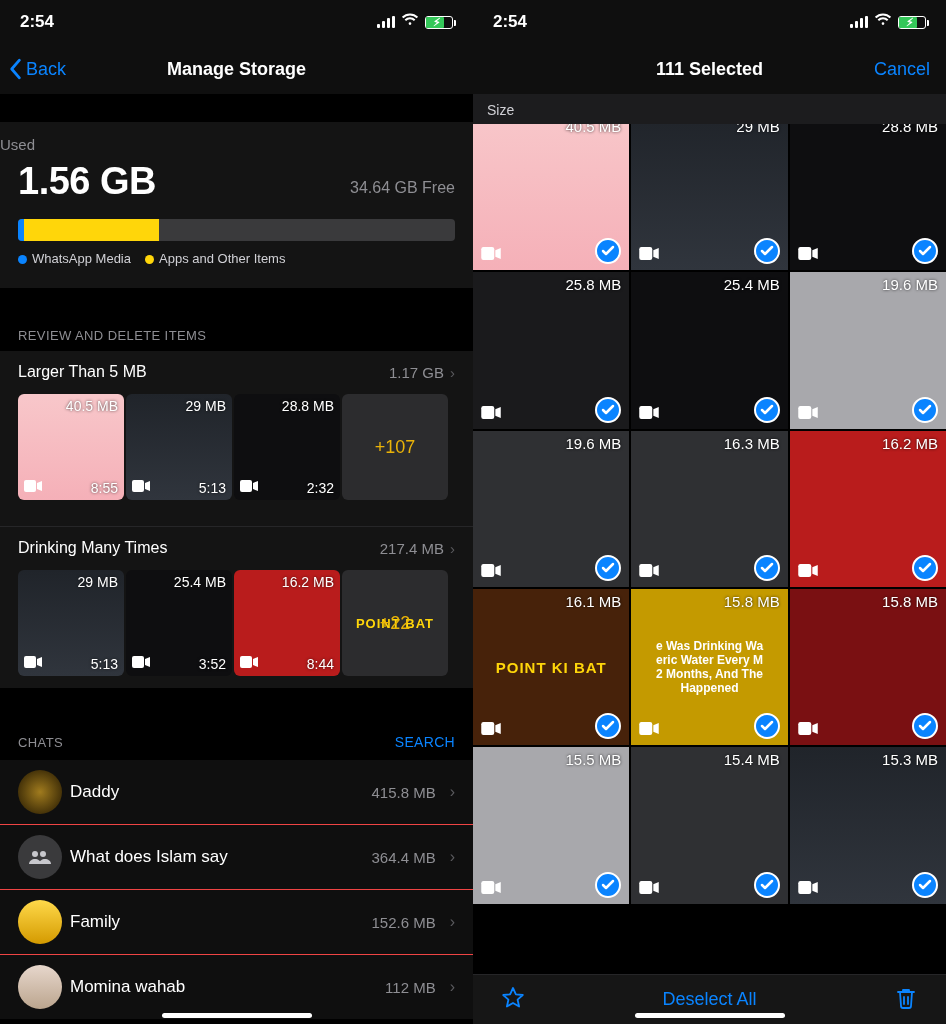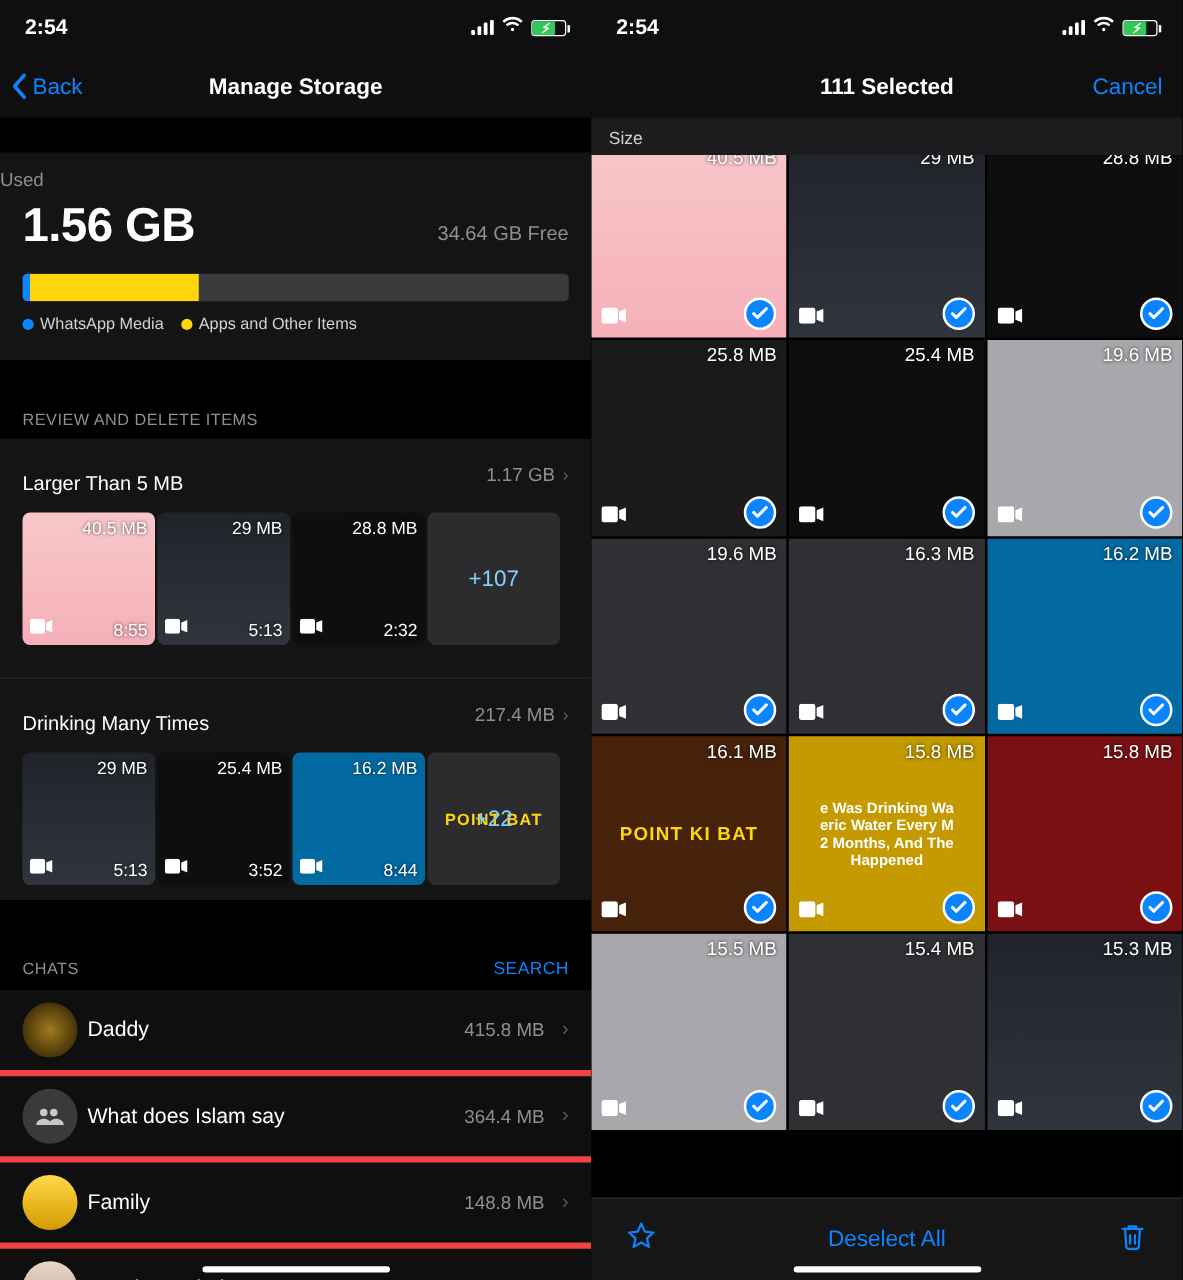--- a/index.html
+++ b/index.html
@@ -71,66 +71,66 @@
   .bar-blue{background:#0a84ff;width:6px;}
   .bar-yellow{background:#ffd60a;}
   .legend{display:flex;gap:14px;padding:0 18px 18px;font-size:13px;color:#d1d1d6;align-items:center;flex-wrap:wrap;}
   .dot{width:9px;height:9px;border-radius:50%;display:inline-block;margin-right:5px;vertical-align:middle;}
   .dot-blue{background:#0a84ff}.dot-yellow{background:#ffd60a;}
 
   .divider-block{height:24px;background:#000;}
 
   .group-header{padding:16px 18px 8px;font-size:13px;letter-spacing:0.4px;color:#8e8e93;}
   .row{display:flex;align-items:center;justify-content:space-between;padding:12px 18px;background:#141414;}
-  .row-title{font-size:16px;color:#fff;margin-top:16px;}
+  .row-title{font-size:16px;color:#fff;}
   .row-right{display:flex;align-items:center;gap:6px;color:#8e8e93;font-size:15px;}
   .chev{color:#5a5a5e;}
   .thumb-row{display:flex;gap:2px;padding:1px 18px 12px;background:#141414;}
   .thumb{flex:0 0 106px;height:106px;background:#2c2c2e;border-radius:6px;position:relative;overflow:hidden;display:flex;align-items:center;justify-content:center;background-size:cover;background-position:center;}
   .thumb.more{background:#2c2c2e;}
   .thumb .size{position:absolute;top:4px;right:6px;font-size:14px;color:#fff;text-shadow:0 0 3px rgba(0,0,0,.7);}
   .thumb .dur{position:absolute;bottom:4px;right:6px;font-size:14px;color:#fff;text-shadow:0 0 3px rgba(0,0,0,.7);}
   .thumb .vid{position:absolute;bottom:4px;left:6px;color:#fff;}
   .thumb .vid svg{width:18px;height:12px;}
-  .thumb .plus{color:#7dd3fc;font-size:18px;font-weight:500;}
+  .thumb .plus{color:#eab308;font-size:18px;font-weight:500;}
 
   .chats-header{display:flex;justify-content:space-between;align-items:flex-end;padding:22px 18px 10px;}
   .chats-header .lbl{font-size:13px;color:#8e8e93;letter-spacing:0.4px;}
   .chats-header .search{color:#0a84ff;font-size:14px;letter-spacing:0.3px;}
   .chat-row{display:flex;align-items:center;padding:10px 18px;gap:8px;background:#0f0f0f;}
-  .chat-row + .chat-row{border-top:5px solid #ef4444;}
+  .chat-row + .chat-row{border-top:1px solid #ef4444;}
   .avatar{width:44px;height:44px;border-radius:50%;background:#3a3a3c;display:flex;align-items:center;justify-content:center;flex:0 0 44px;}
   .chat-name{flex:1;font-size:17px;}
   .chat-size{color:#8e8e93;font-size:15px;margin-right:6px;}
   .home-indicator{position:absolute;bottom:6px;left:50%;transform:translateX(-50%);width:150px;height:5px;border-radius:3px;background:#fff;}
 
   
   .size-label{padding:8px 14px 6px;font-size:14px;color:#d1d1d6;background:#1c1c1e;}
   .grid-wrap{flex:1;overflow:hidden;background:#000;}
   .grid{display:grid;grid-template-columns:repeat(3,1fr);gap:2px;}
   .tile{aspect-ratio:1;background:#2c2c2e;position:relative;overflow:hidden;display:flex;align-items:center;justify-content:center;background-size:cover;background-position:center;}
   .tile .tsize{position:absolute;top:4px;right:8px;font-size:15px;color:#fff;text-shadow:0 0 3px rgba(0,0,0,.8);}
   .tile .tvid{position:absolute;bottom:6px;left:8px;}
   .tile .tvid svg{width:20px;height:13px;}
   .tile .check{position:absolute;bottom:6px;right:8px;width:26px;height:26px;border-radius:50%;background:#0a84ff;border:2px solid #fff;display:flex;align-items:center;justify-content:center;}
   .tile .check svg{width:14px;height:14px;}
-  .toolbar{height:66px;background:#161616;display:flex;align-items:center;justify-content:space-between;padding:0 28px;border-top:1px solid #262628;}
+  .toolbar{height:50px;background:#161616;display:flex;align-items:center;justify-content:space-between;padding:0 28px;border-top:1px solid #262628;}
   .toolbar .de{color:#0a84ff;font-size:18px;}
   .toolbar svg{width:24px;height:24px;}
 
   
   .bg-pink{background:linear-gradient(#f8c7ca,#f5b0b8);}
   .bg-man{background:linear-gradient(#20242a,#30353d);}
   .bg-dark{background:#0e0e10;}
   .bg-urdu{background:#1a1a1c;}
   .bg-orange{background:#47220a; }
   .bg-gray{background:#2f3033;}
   .bg-yellow{background:#c49a00;}
   .bg-red{background:#7a1012;}
-  .bg-woman{background:#0369a1;}
+  .bg-woman{background:#b91c1c;}
   .bg-white{background:#a8a8ac;}
 </style>
 </head>
 <body>
 
 <div class="screen">
   <div class="status-bar">
     <span>2:54</span>
     <div class="status-right">
       <span class="signal-bars">
@@ -282,21 +282,21 @@
             <path d="M11 15c0-3 3-5 6-5s6 2 6 5" fill="#c7c7cc"></path>
           </svg>
       </div>
       <span class="chat-name">What does Islam say</span>
       <span class="chat-size">364.4 MB</span>
       <span class="chev">›</span>
     </div>
     <div class="chat-row">
       <div class="avatar" style="background:linear-gradient(#ffd94a,#d49a00)"></div>
       <span class="chat-name">Family</span>
-      <span class="chat-size">148.8 MB</span>
+      <span class="chat-size">152.6 MB</span>
       <span class="chev">›</span>
     </div>
     <div class="chat-row">
       <div class="avatar" style="background:linear-gradient(#e7d7cc,#bba58e)"></div>
       <span class="chat-name">Momina wahab</span>
       <span class="chat-size">112 MB</span>
       <span class="chev">›</span>
     </div>
   </div>
   <div class="home-indicator"></div>

